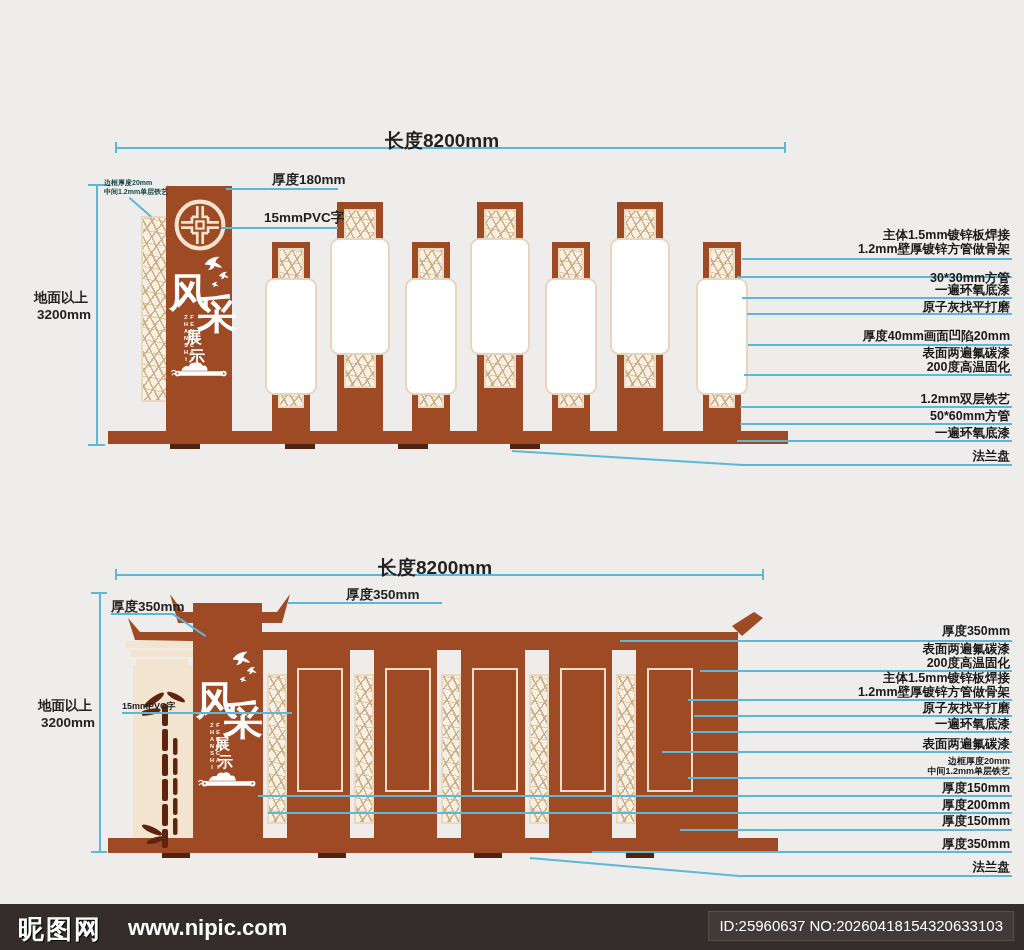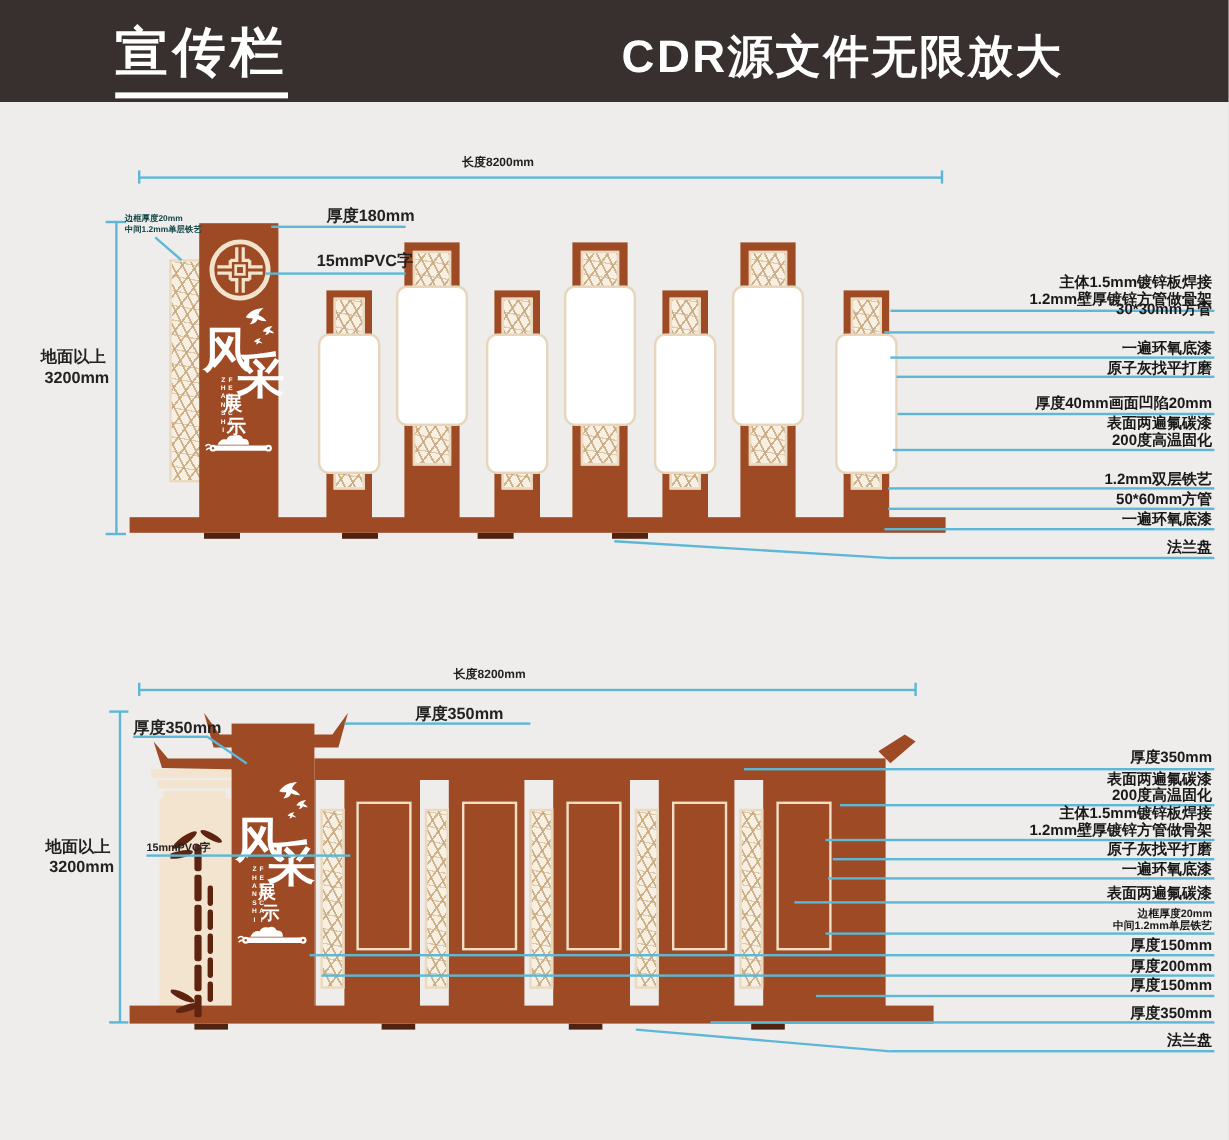--- a/index.html
+++ b/index.html
@@ -20,21 +20,21 @@
   
   .lh{position:absolute;height:1.5px;background:#5cb8d6;z-index:20;}
   .lv{position:absolute;width:1.5px;background:#5cb8d6;z-index:20;}
   .diag{position:absolute;height:1.5px;background:#5cb8d6;transform-origin:left top;z-index:20;}
   
   .ra{position:absolute;right:14px;text-align:right;font-size:12.5px;font-weight:bold;color:#191919;
       line-height:1.08;z-index:21;}
   .ra div{white-space:nowrap;}
   .ra.small{font-size:9px;line-height:1.15;}
   .lbl{position:absolute;font-size:13.5px;font-weight:bold;color:#222;white-space:nowrap;z-index:21;}
-  .lbl.big{font-size:10px;}
+  .lbl.big{font-size:19px;}
   .lbl.tiny{font-size:7px;line-height:1.3;font-weight:bold;}
   .lbl.sm{font-size:9px;}
   
   .brown{background:#9e4a24;}
   .lattice{background-color:#f7f0e2;border:2px solid #ead9bf;
     background-image:
       repeating-linear-gradient(63deg,rgba(199,168,126,0) 0 6px,rgba(199,168,126,.85) 6px 7.5px),
       repeating-linear-gradient(-52deg,rgba(199,168,126,0) 0 8px,rgba(199,168,126,.85) 8px 9.5px),
       repeating-linear-gradient(10deg,rgba(215,191,157,0) 0 11px,rgba(215,191,157,.8) 11px 12px);}
   .colS{position:absolute;top:242px;width:38px;height:190px;background:#9e4a24;}
@@ -51,24 +51,20 @@
   .pframe{position:absolute;border:2px solid #f0dfc5;width:42px;height:120px;top:18px;}
   .latcol{position:absolute;width:16px;height:146px;top:24px;}
   .foot{position:absolute;height:5px;background:#4f2310;}
   .cream{background:#f3e4cf;}
 </style>
 </head>
 <body>
 
 <div class="page">
 
-  <div class="topbar">
-    <div class="h-title">宣传栏</div>
-    <div class="h-sub">CDR源文件无限放大</div>
-  </div>
 
   <div class="lh" style="left:115px;top:147px;width:670px"></div>
   <div class="lv" style="left:115px;top:142px;height:11px"></div>
   <div class="lv" style="left:784px;top:142px;height:11px"></div>
   <div class="lbl big" style="left:385px;top:128px">长度8200mm</div>
 
   <div class="lv" style="left:96px;top:185px;height:260px"></div>
   <div class="lh" style="left:88px;top:184px;width:17px"></div>
   <div class="lh" style="left:88px;top:444px;width:17px"></div>
   <div class="lbl" style="left:34px;top:289px">地面以上</div>
@@ -161,21 +157,21 @@
   <div class="foot" style="left:170px;top:444px;width:30px"></div>
   <div class="foot" style="left:285px;top:444px;width:30px"></div>
   <div class="foot" style="left:398px;top:444px;width:30px"></div>
   <div class="foot" style="left:510px;top:444px;width:30px"></div>
 
   <div class="ra" style="top:229px">
       <div>主体1.5mm镀锌板焊接</div>
       <div>1.2mm壁厚镀锌方管做骨架</div>
     </div>
   <div class="lh" style="left:742px;top:258px;width:270px"></div>
-  <div class="ra" style="top:252px">
+  <div class="ra" style="top:272px">
       <div>30*30mm方管</div>
     </div>
   <div class="lh" style="left:737px;top:276px;width:275px"></div>
   <div class="ra" style="top:284px">
       <div>一遍环氧底漆</div>
     </div>
   <div class="lh" style="left:742px;top:297px;width:270px"></div>
   <div class="ra" style="top:301px">
       <div>原子灰找平打磨</div>
     </div>
@@ -365,14 +361,19 @@
   <div class="ra" style="top:838px">
       <div>厚度350mm</div>
     </div>
   <div class="lh" style="left:592px;top:851px;width:420px"></div>
   <div class="ra" style="top:861px">
       <div>法兰盘</div>
     </div>
   <div class="lh" style="left:742px;top:875px;width:270px"></div>
   <div class="diag" style="left:530px;top:857px;width:213px;transform:rotate(4.9deg)"></div>
 
+  <div class="botbar">
+    <div class="f-brand">昵图网</div>
+    <div class="f-url">www.nipic.com</div>
+    <div class="f-idbox">ID:25960637 NO:20260418154320633103</div>
+  </div>
 
 </div>
 
 </body></html>

